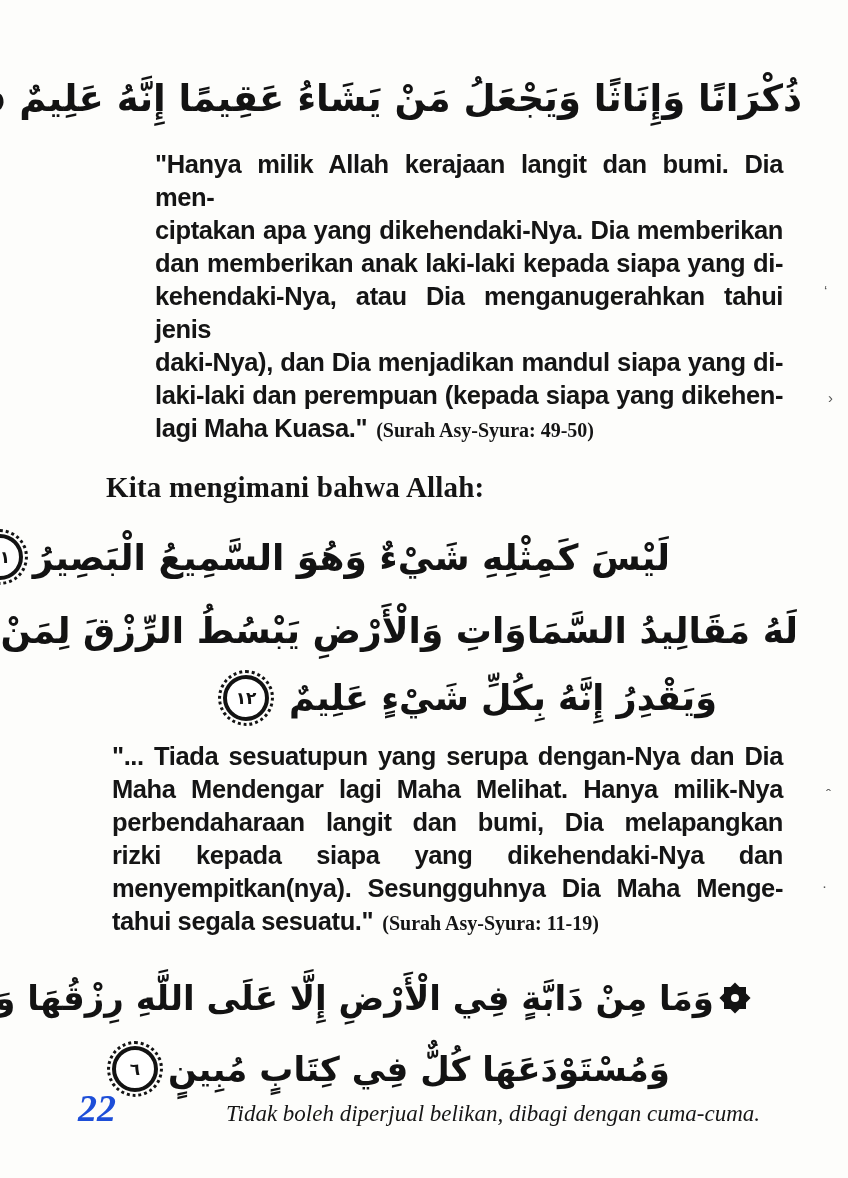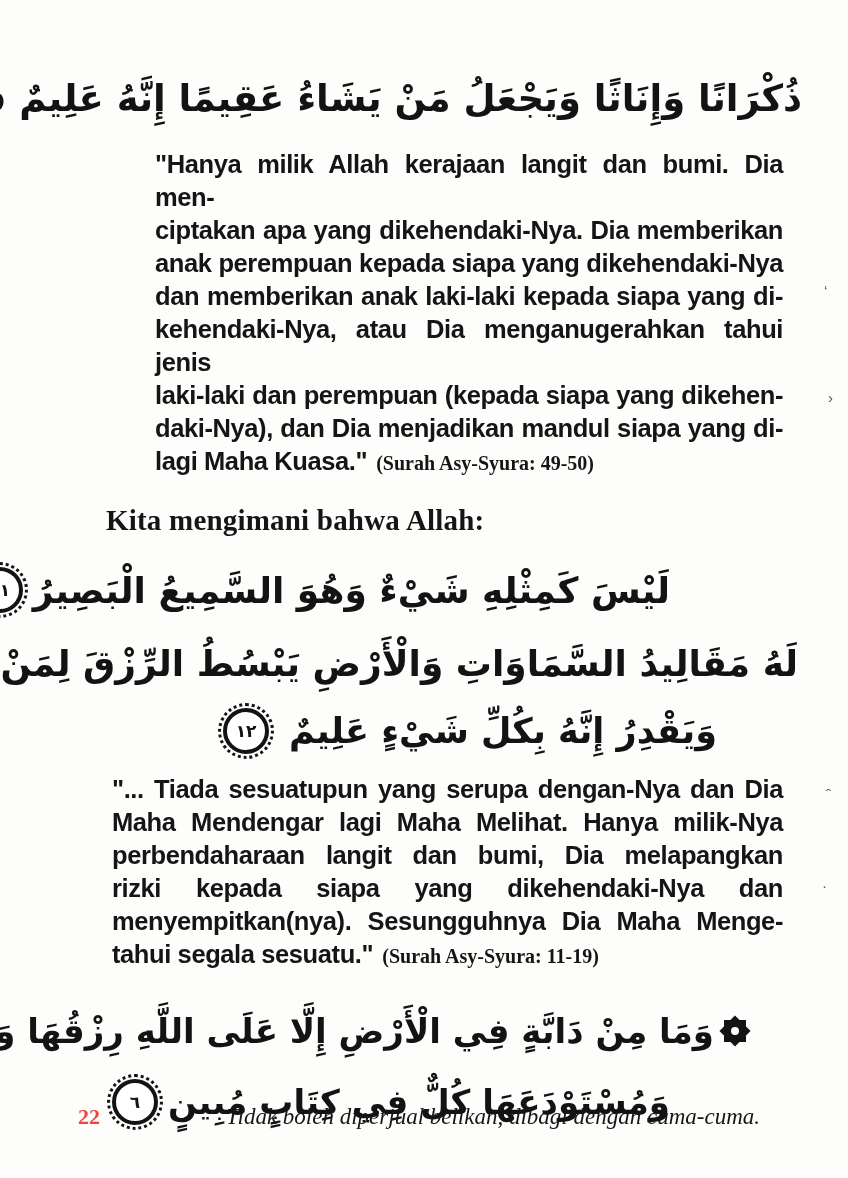--- a/index.html
+++ b/index.html
@@ -93,21 +93,21 @@
   }
   
   .footer{
     position:absolute;
     left:0;right:0;bottom:48px;
     display:flex;align-items:baseline;
     padding:0 88px 0 78px;
   }
   .page-number{
     font-family:"Liberation Serif",serif;
-    font-weight:600;font-size:22px;color:#ef4444;
+    font-weight:600;font-size:38px;color:#1d4ed8;font-style:italic;
   }
   .notice{
     margin-left:auto;
     font-family:"Liberation Serif",serif;
     font-style:italic;font-weight:400;
     font-size:23px;color:#161616;
   }
   
   .artifact{position:absolute;color:#555;font-size:15px;line-height:1;}
 </style>
@@ -118,25 +118,24 @@
 
   <div class="arabic-line arabic-top stretch">
     <span class="atext">ذُكْرَانًا وَإِنَاثًا وَيَجْعَلُ مَنْ يَشَاءُ عَقِيمًا إِنَّهُ عَلِيمٌ قَدِيرٌ</span>
 
   </div>
 
   <div class="para para1">
     <div>
         <div class="jline">"Hanya milik Allah kerajaan langit dan bumi. Dia men-</div>
         <div class="jline">ciptakan apa yang dikehendaki-Nya. Dia memberikan</div>
-        <div class="jline">anak perempuan kepada siapa yang dikehendaki-Nya</div>
         <div class="jline">dan memberikan anak laki-laki kepada siapa yang di-</div>
         <div class="jline">kehendaki-Nya, atau Dia menganugerahkan tahui jenis</div>
+        <div class="jline">daki-Nya), dan Dia menjadikan mandul siapa yang di-</div>
         <div class="jline">laki-laki dan perempuan (kepada siapa yang dikehen-</div>
-        <div class="jline">daki-Nya), dan Dia menjadikan mandul siapa yang di-</div>
       </div>
     <div class="jline-last">
       <span>lagi Maha Kuasa."</span><span class="ref">(Surah Asy-Syura: 49-50)</span>
     </div>
   </div>
 
   <div class="heading">Kita mengimani bahwa Allah:</div>
 
   <div class="arabic-line b2-l1">
     <span class="atext">لَيْسَ كَمِثْلِهِ شَيْءٌ وَهُوَ السَّمِيعُ الْبَصِيرُ</span>

